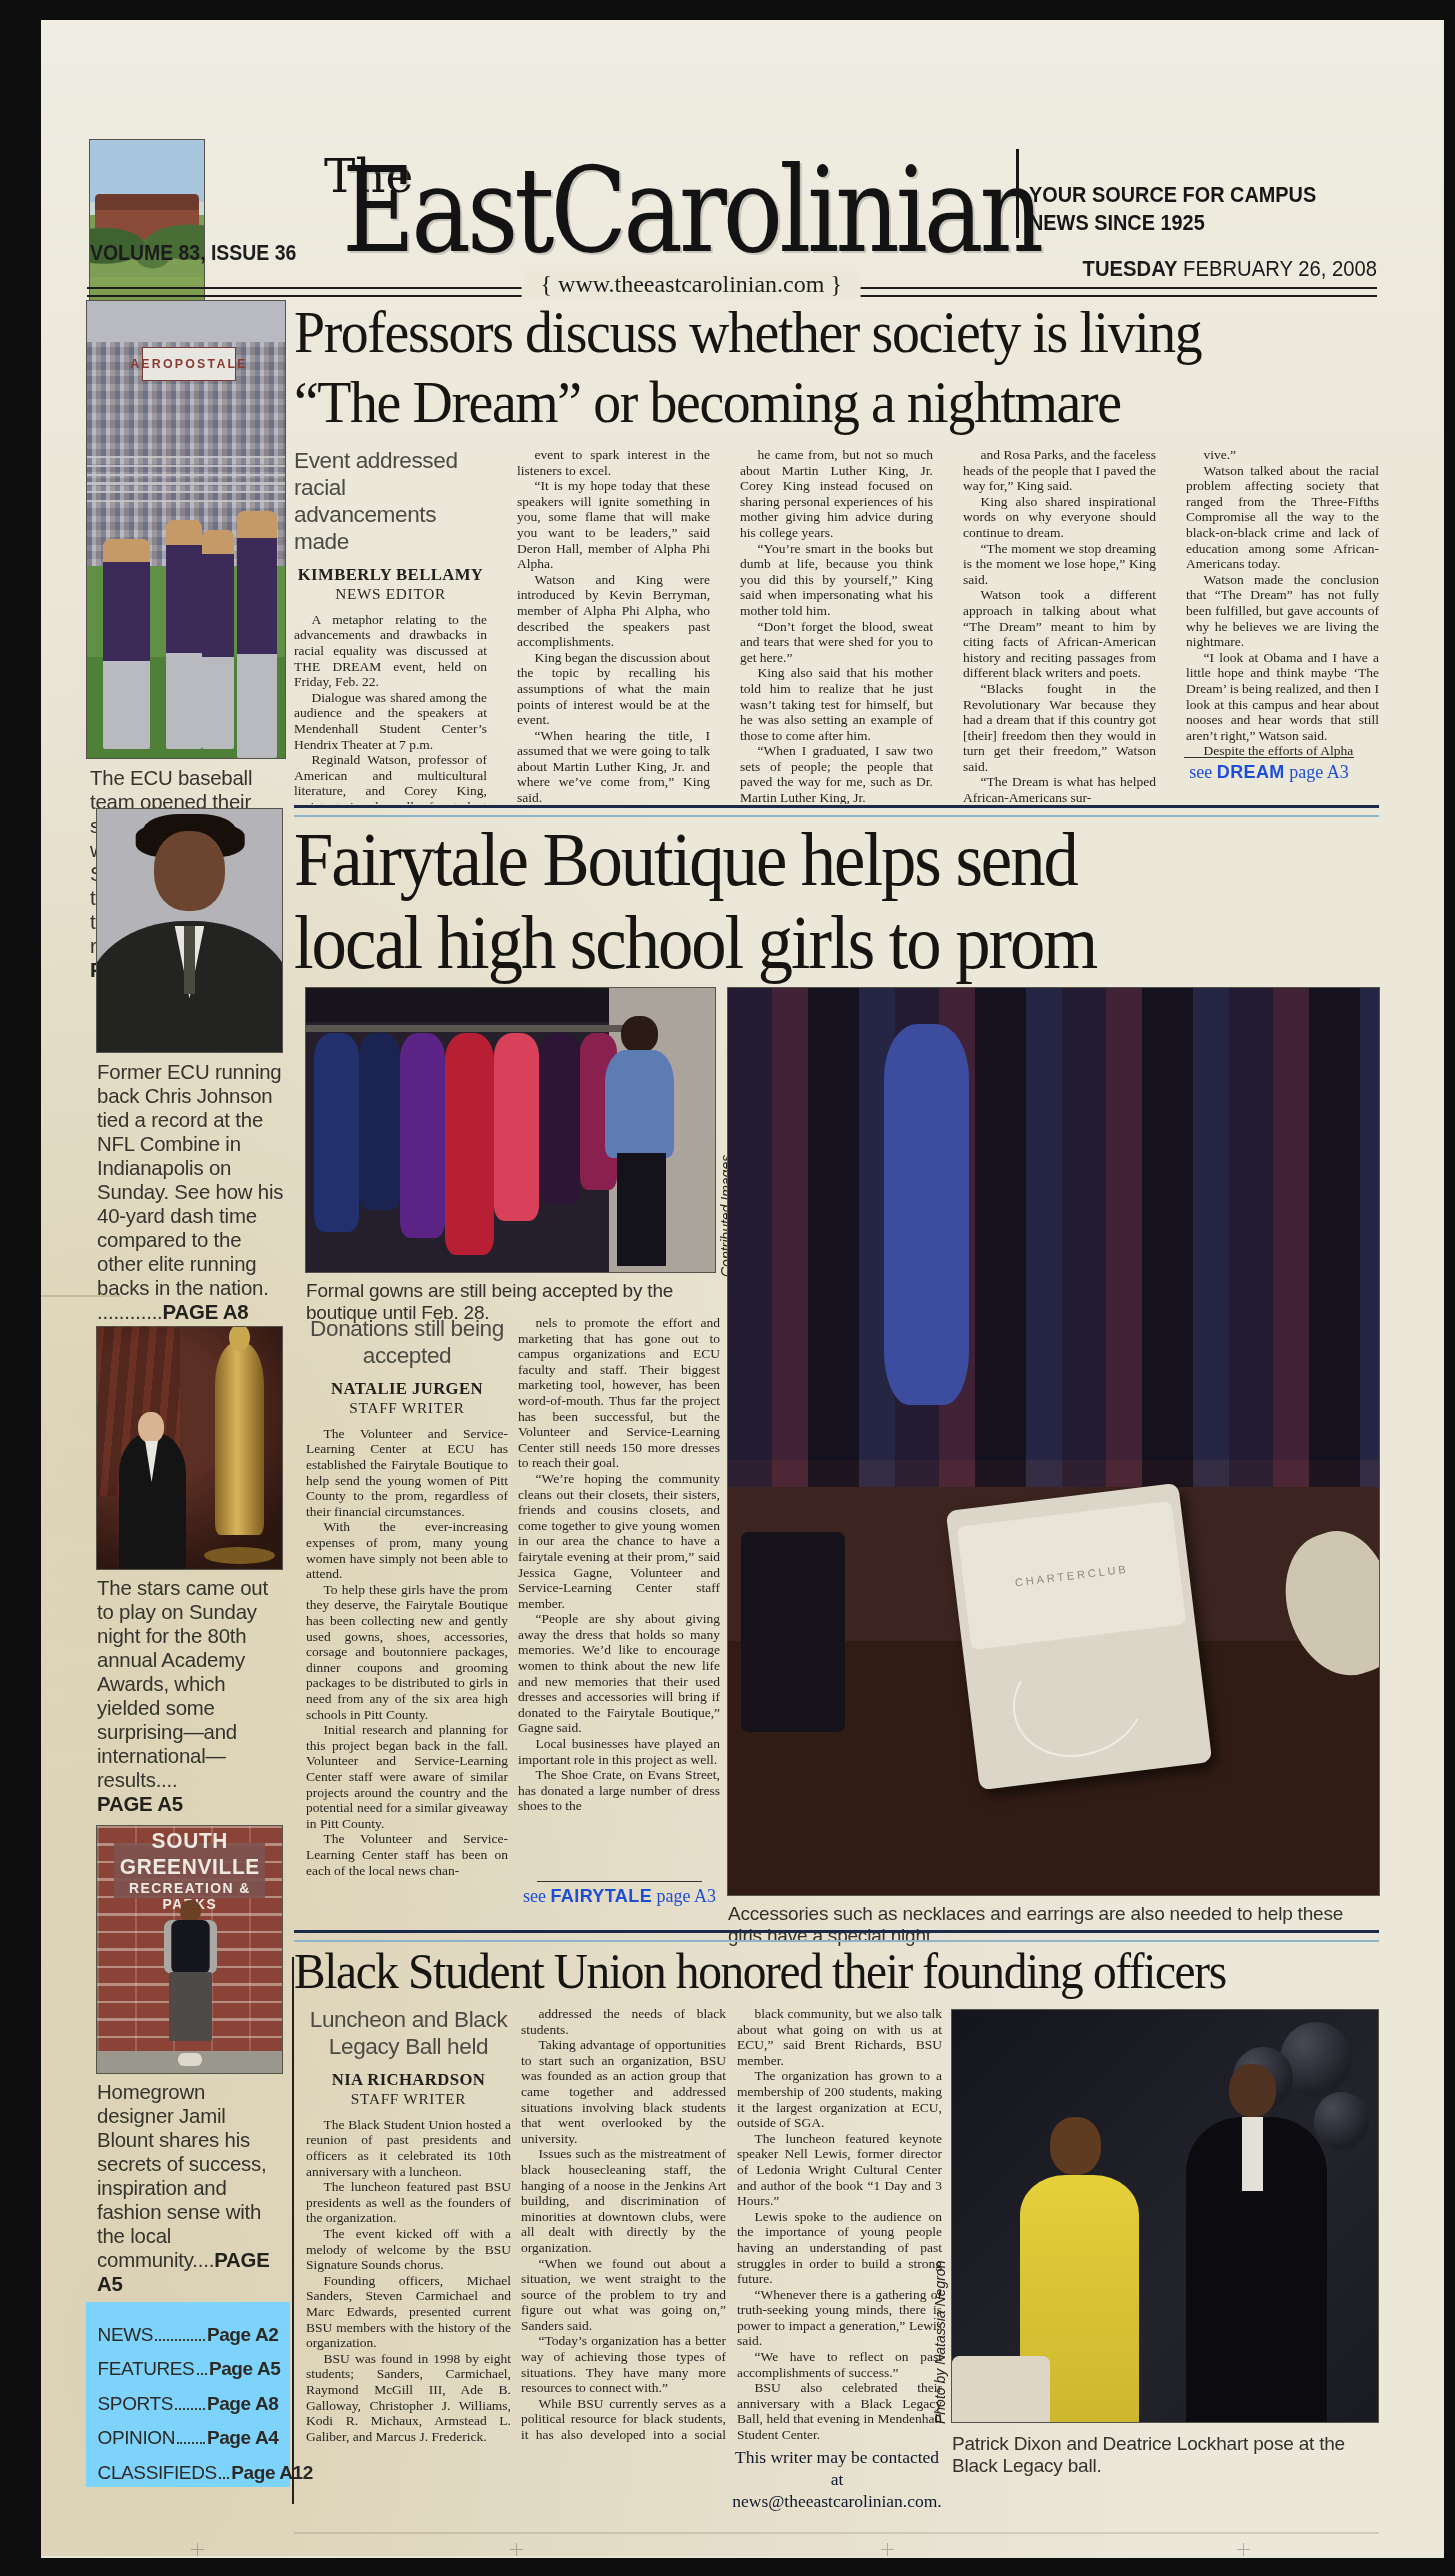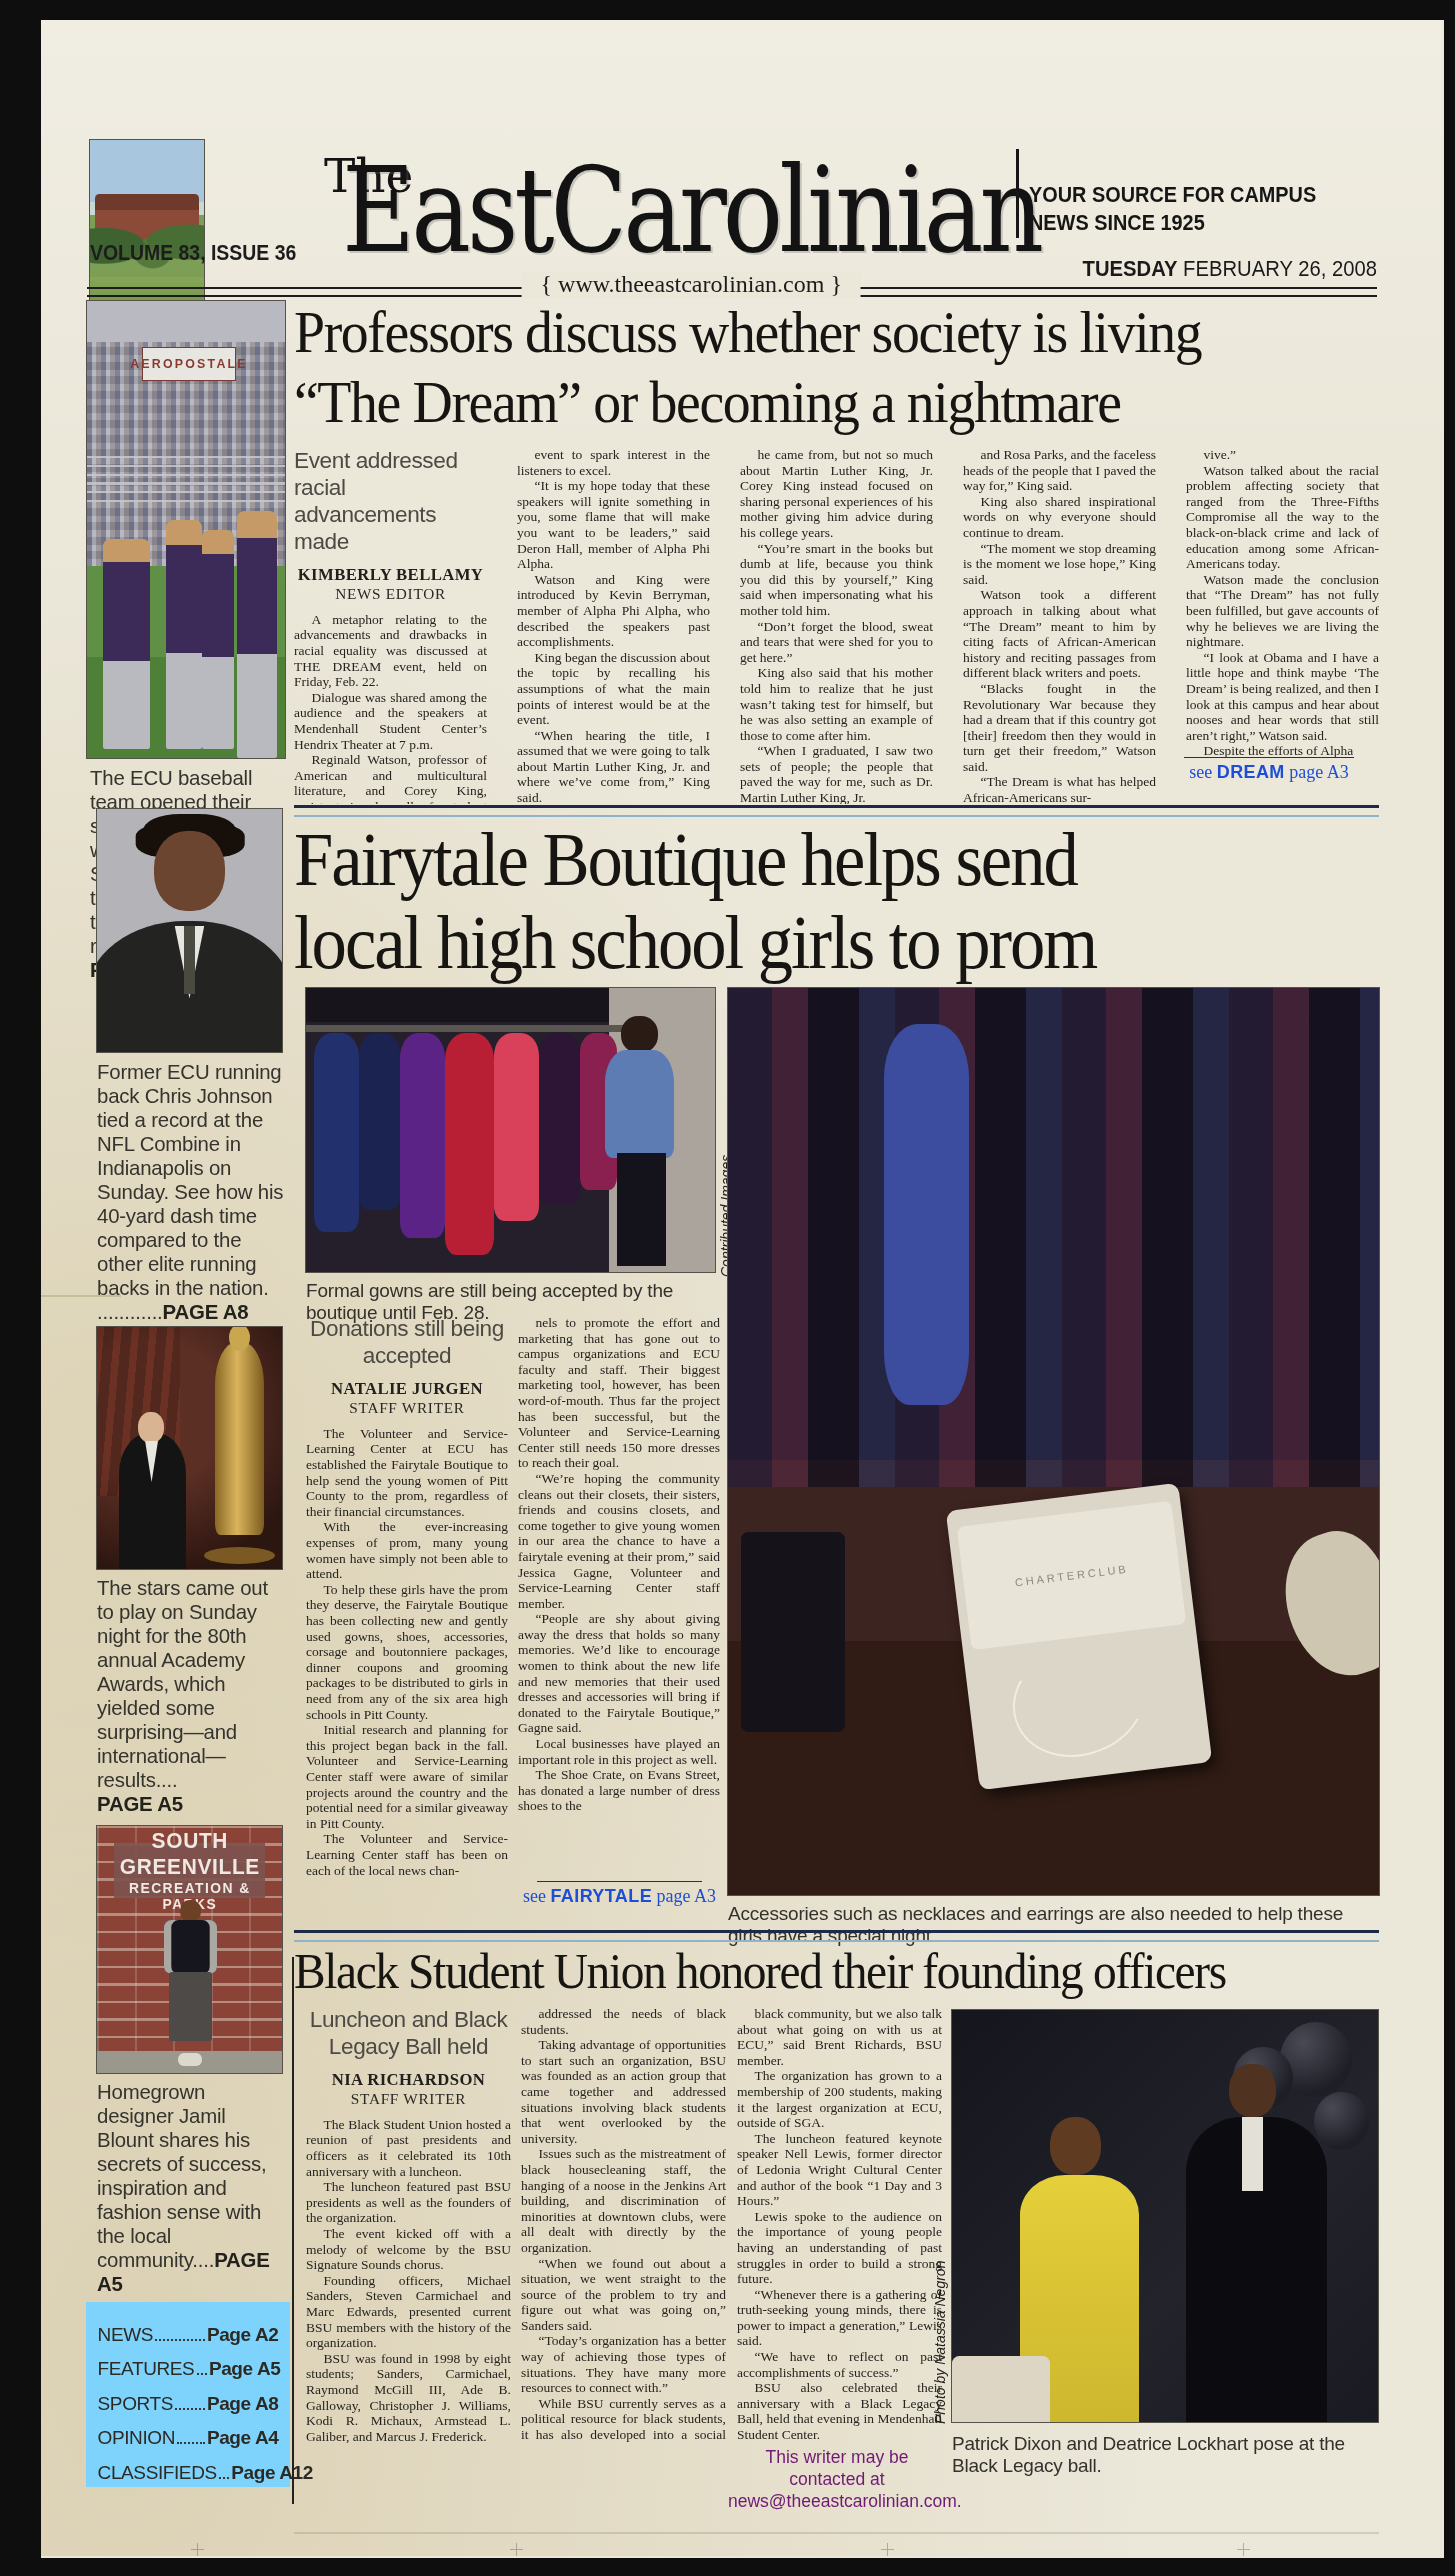--- a/index.html
+++ b/index.html
@@ -410,21 +410,21 @@
   </div>
 <div class="abs body-text" style="left:737px;top:2006px;width:205px;height:434px;overflow:hidden;">
     <p>black community, but we also talk about what going on with us at ECU,” said Brent Richards, BSU member.</p>
     <p>The organization has grown to a membership of 200 students, making it the largest organization at ECU, outside of SGA.</p>
     <p>The luncheon featured keynote speaker Nell Lewis, former director of Ledonia Wright Cultural Center and author of the book “1 Day and 3 Hours.”</p>
     <p>Lewis spoke to the audience on the importance of young people having an understanding of past struggles in order to build a strong future.</p>
     <p>“Whenever there is a gathering of truth-seeking young minds, there is power to impact a generation,” Lewis said.</p>
     <p>“We have to reflect on past accomplishments of success.”</p>
     <p>BSU also celebrated their anniversary with a Black Legacy Ball, held that evening in Mendenhall Student Center.</p>
   </div>
-<div class="abs" style="left:728px;top:2446px;width:218px;text-align:center;font-family:Liberation Sans, sans-serif;font-size:17.5px;line-height:22px;color:#701a75;">
+<div class="abs" style="left:728px;top:2446px;width:218px;text-align:center;font-family:Liberation Serif, serif;font-size:17.5px;line-height:22px;color:#0f172a;">
   <div>This writer may be contacted at</div>
   <div>news@theeastcarolinian.com.</div>
 </div>
 
 <div class="photo ph-bsu" style="left:952px;top:2010px;width:426px;height:412px;">
   <div class="bal" style="right:6%;top:3%;width:17%;height:18%;"></div>
   <div class="bal" style="right:20%;top:9%;width:14%;height:15%;"></div>
   <div class="bal" style="right:2%;top:20%;width:13%;height:14%;"></div>
   <div class="wmn"></div>
   <div class="wface"></div>

